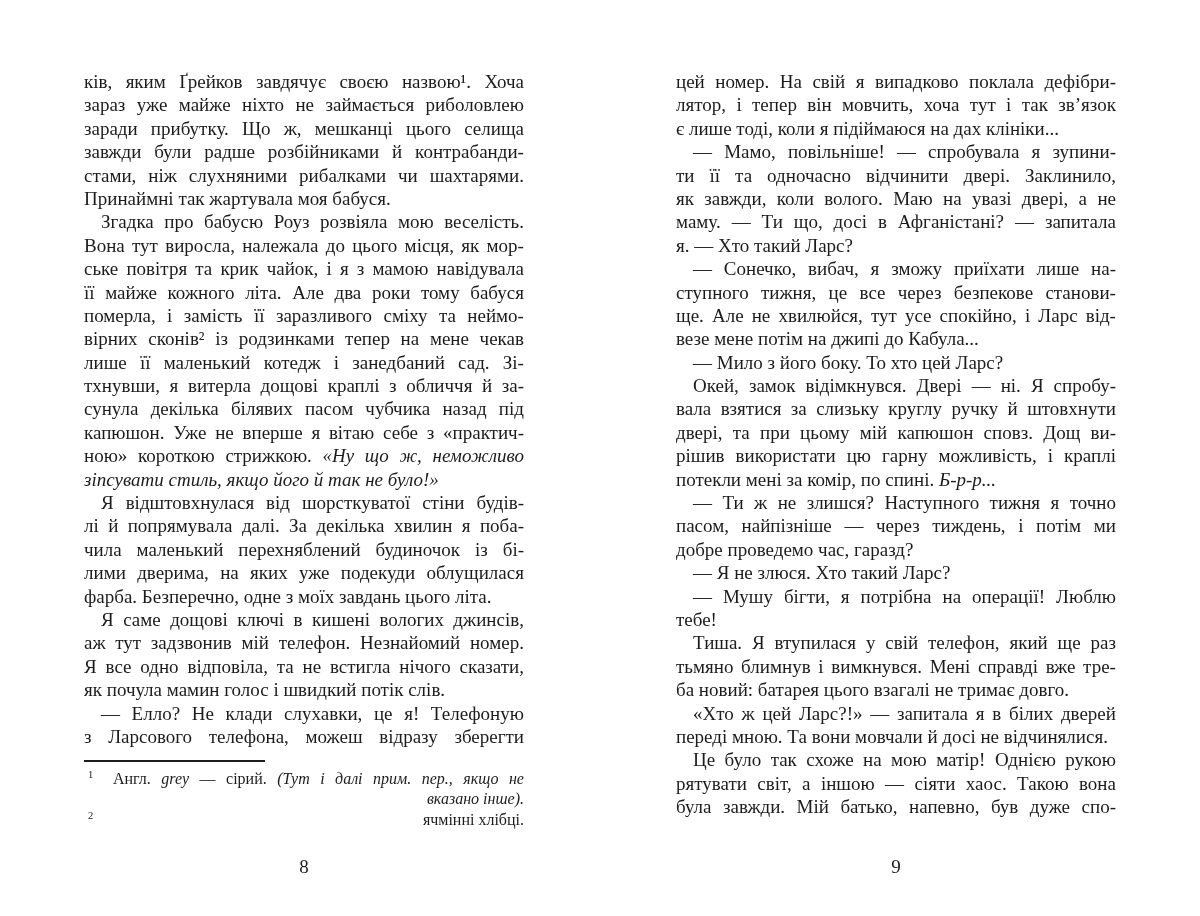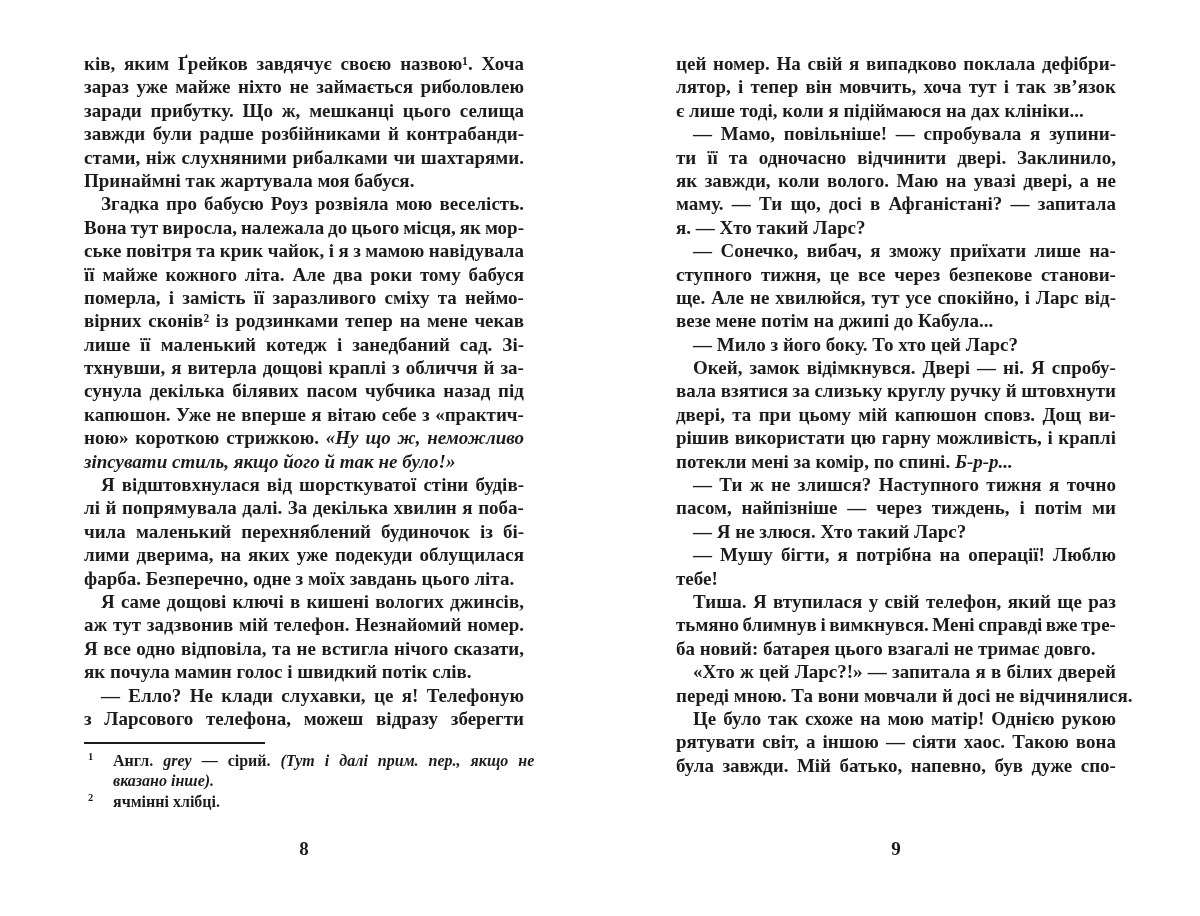--- a/index.html
+++ b/index.html
@@ -2,42 +2,42 @@
 <html><head>
 <meta charset="utf-8">
 <style>
   html,body{margin:0;padding:0;}
   body{
     width:1200px;height:916px;position:relative;overflow:hidden;
     background:#ffffff;color:#1c1c1c;
     font-family:"Liberation Serif","DejaVu Serif",serif;
     font-size:19px;
   }
-  .page{position:absolute;top:52px;width:440px;height:830px;font-weight:bold;}
+  .page{position:absolute;top:70px;width:440px;height:830px;}
   #page-left{left:84px;}
   #page-right{left:676px;}
 
   
   .line{
     height:23.4px;line-height:23.4px;
     display:flex;justify-content:space-between;
     white-space:nowrap;overflow:visible;
   }
   .line .w{flex:0 0 auto;}
   .line .w + .w{margin-left:3px;}
   .line.ind{padding-left:17px;}
   .line.last{display:block;text-align:left;}
   .line.last span{white-space:pre;}
   .it{font-style:italic;}
 
   
   .footnote-rule{width:181px;height:1.4px;background:#1c1c1c;margin:12px 0 7px 0;}
   .footnotes{font-size:16px;}
   .footnote{position:relative;padding-left:29px;}
-  .footnote .line{height:20.5px;line-height:20.5px;}
+  .footnote .line{height:20.5px;line-height:20.5px;text-align:right;}
   .footnote .line .w + .w{margin-left:10px;}
   .fn-marker{
     position:absolute;left:4px;top:1px;
     font-size:10.5px;line-height:10.5px;
   }
 
   .page-number{
     position:absolute;top:786px;left:0;width:100%;
     text-align:center;font-size:19px;
   }
@@ -474,20 +474,21 @@
       <div class="line">
         <span class="w">пасом,</span>
         <span class="w">найпізніше</span>
         <span class="w">—</span>
         <span class="w">через</span>
         <span class="w">тиждень,</span>
         <span class="w">і</span>
         <span class="w">потім</span>
         <span class="w">ми</span>
       </div>
+      <div class="line last"><span>добре проведемо час, гаразд?</span></div>
       <div class="line ind last"><span>— Я не злюся. Хто такий Ларс?</span></div>
       <div class="line ind">
         <span class="w">—</span>
         <span class="w">Мушу</span>
         <span class="w">бігти,</span>
         <span class="w">я</span>
         <span class="w">потрібна</span>
         <span class="w">на</span>
         <span class="w">операції!</span>
         <span class="w">Люблю</span>

